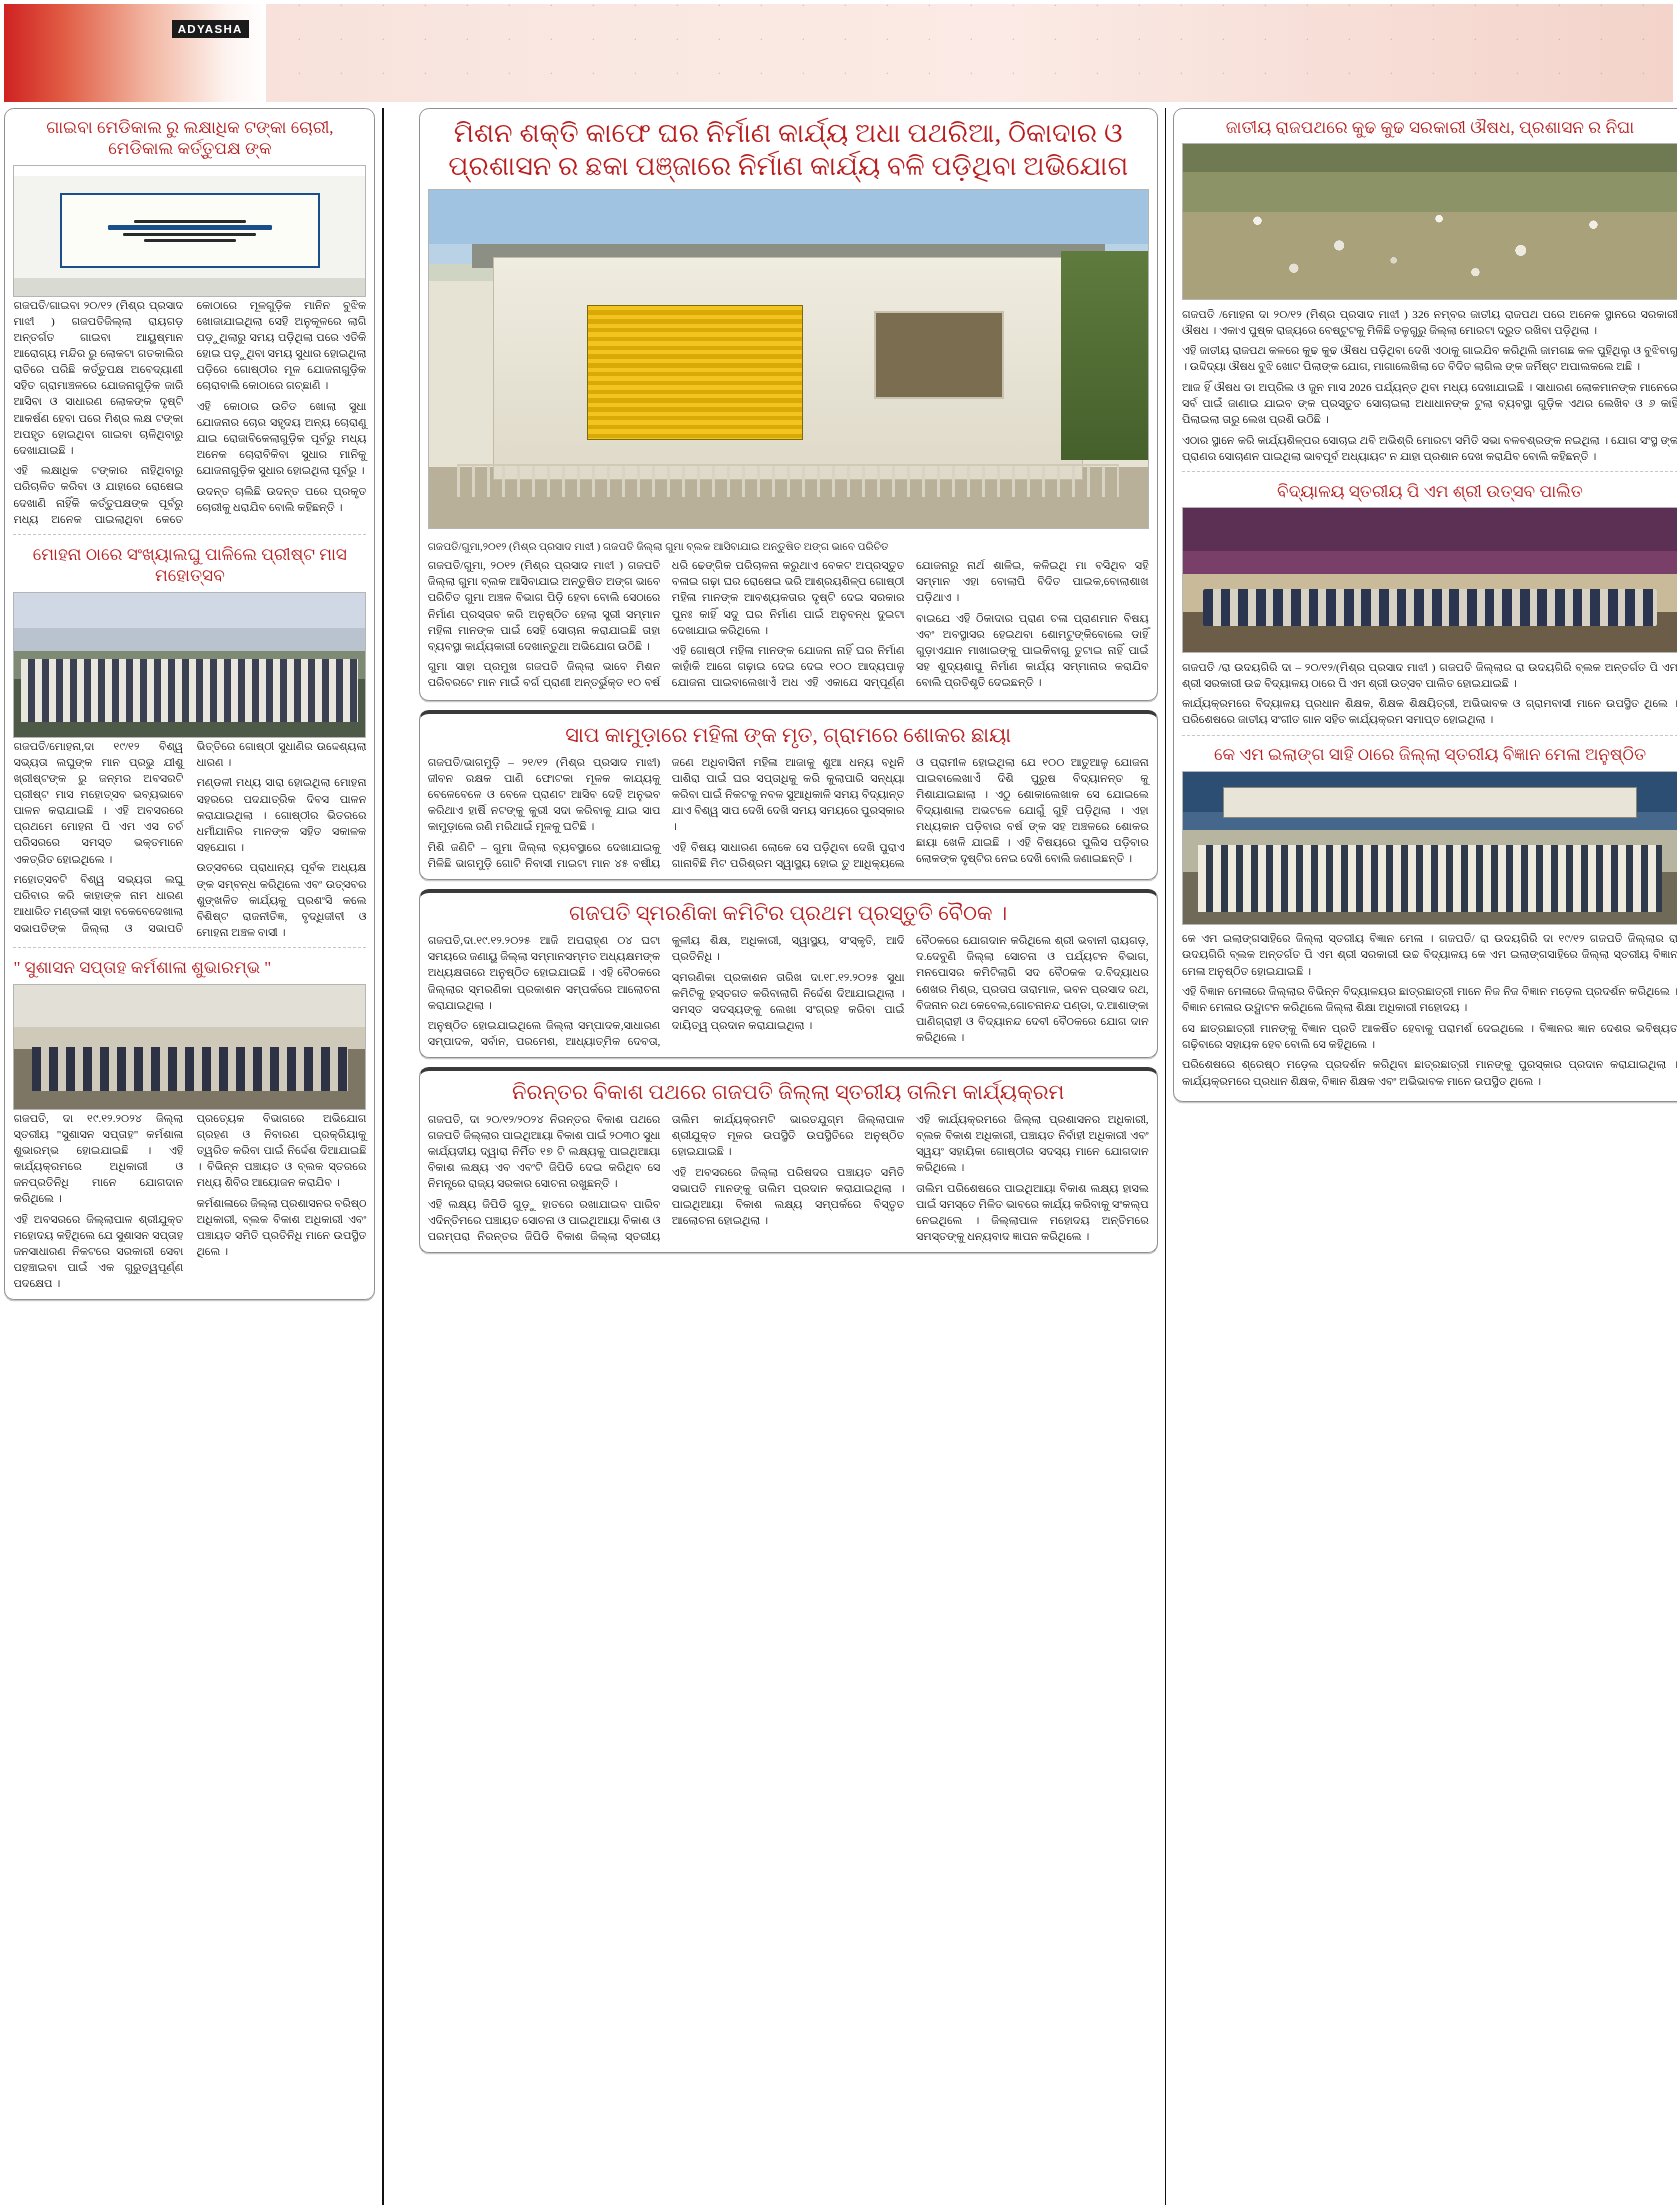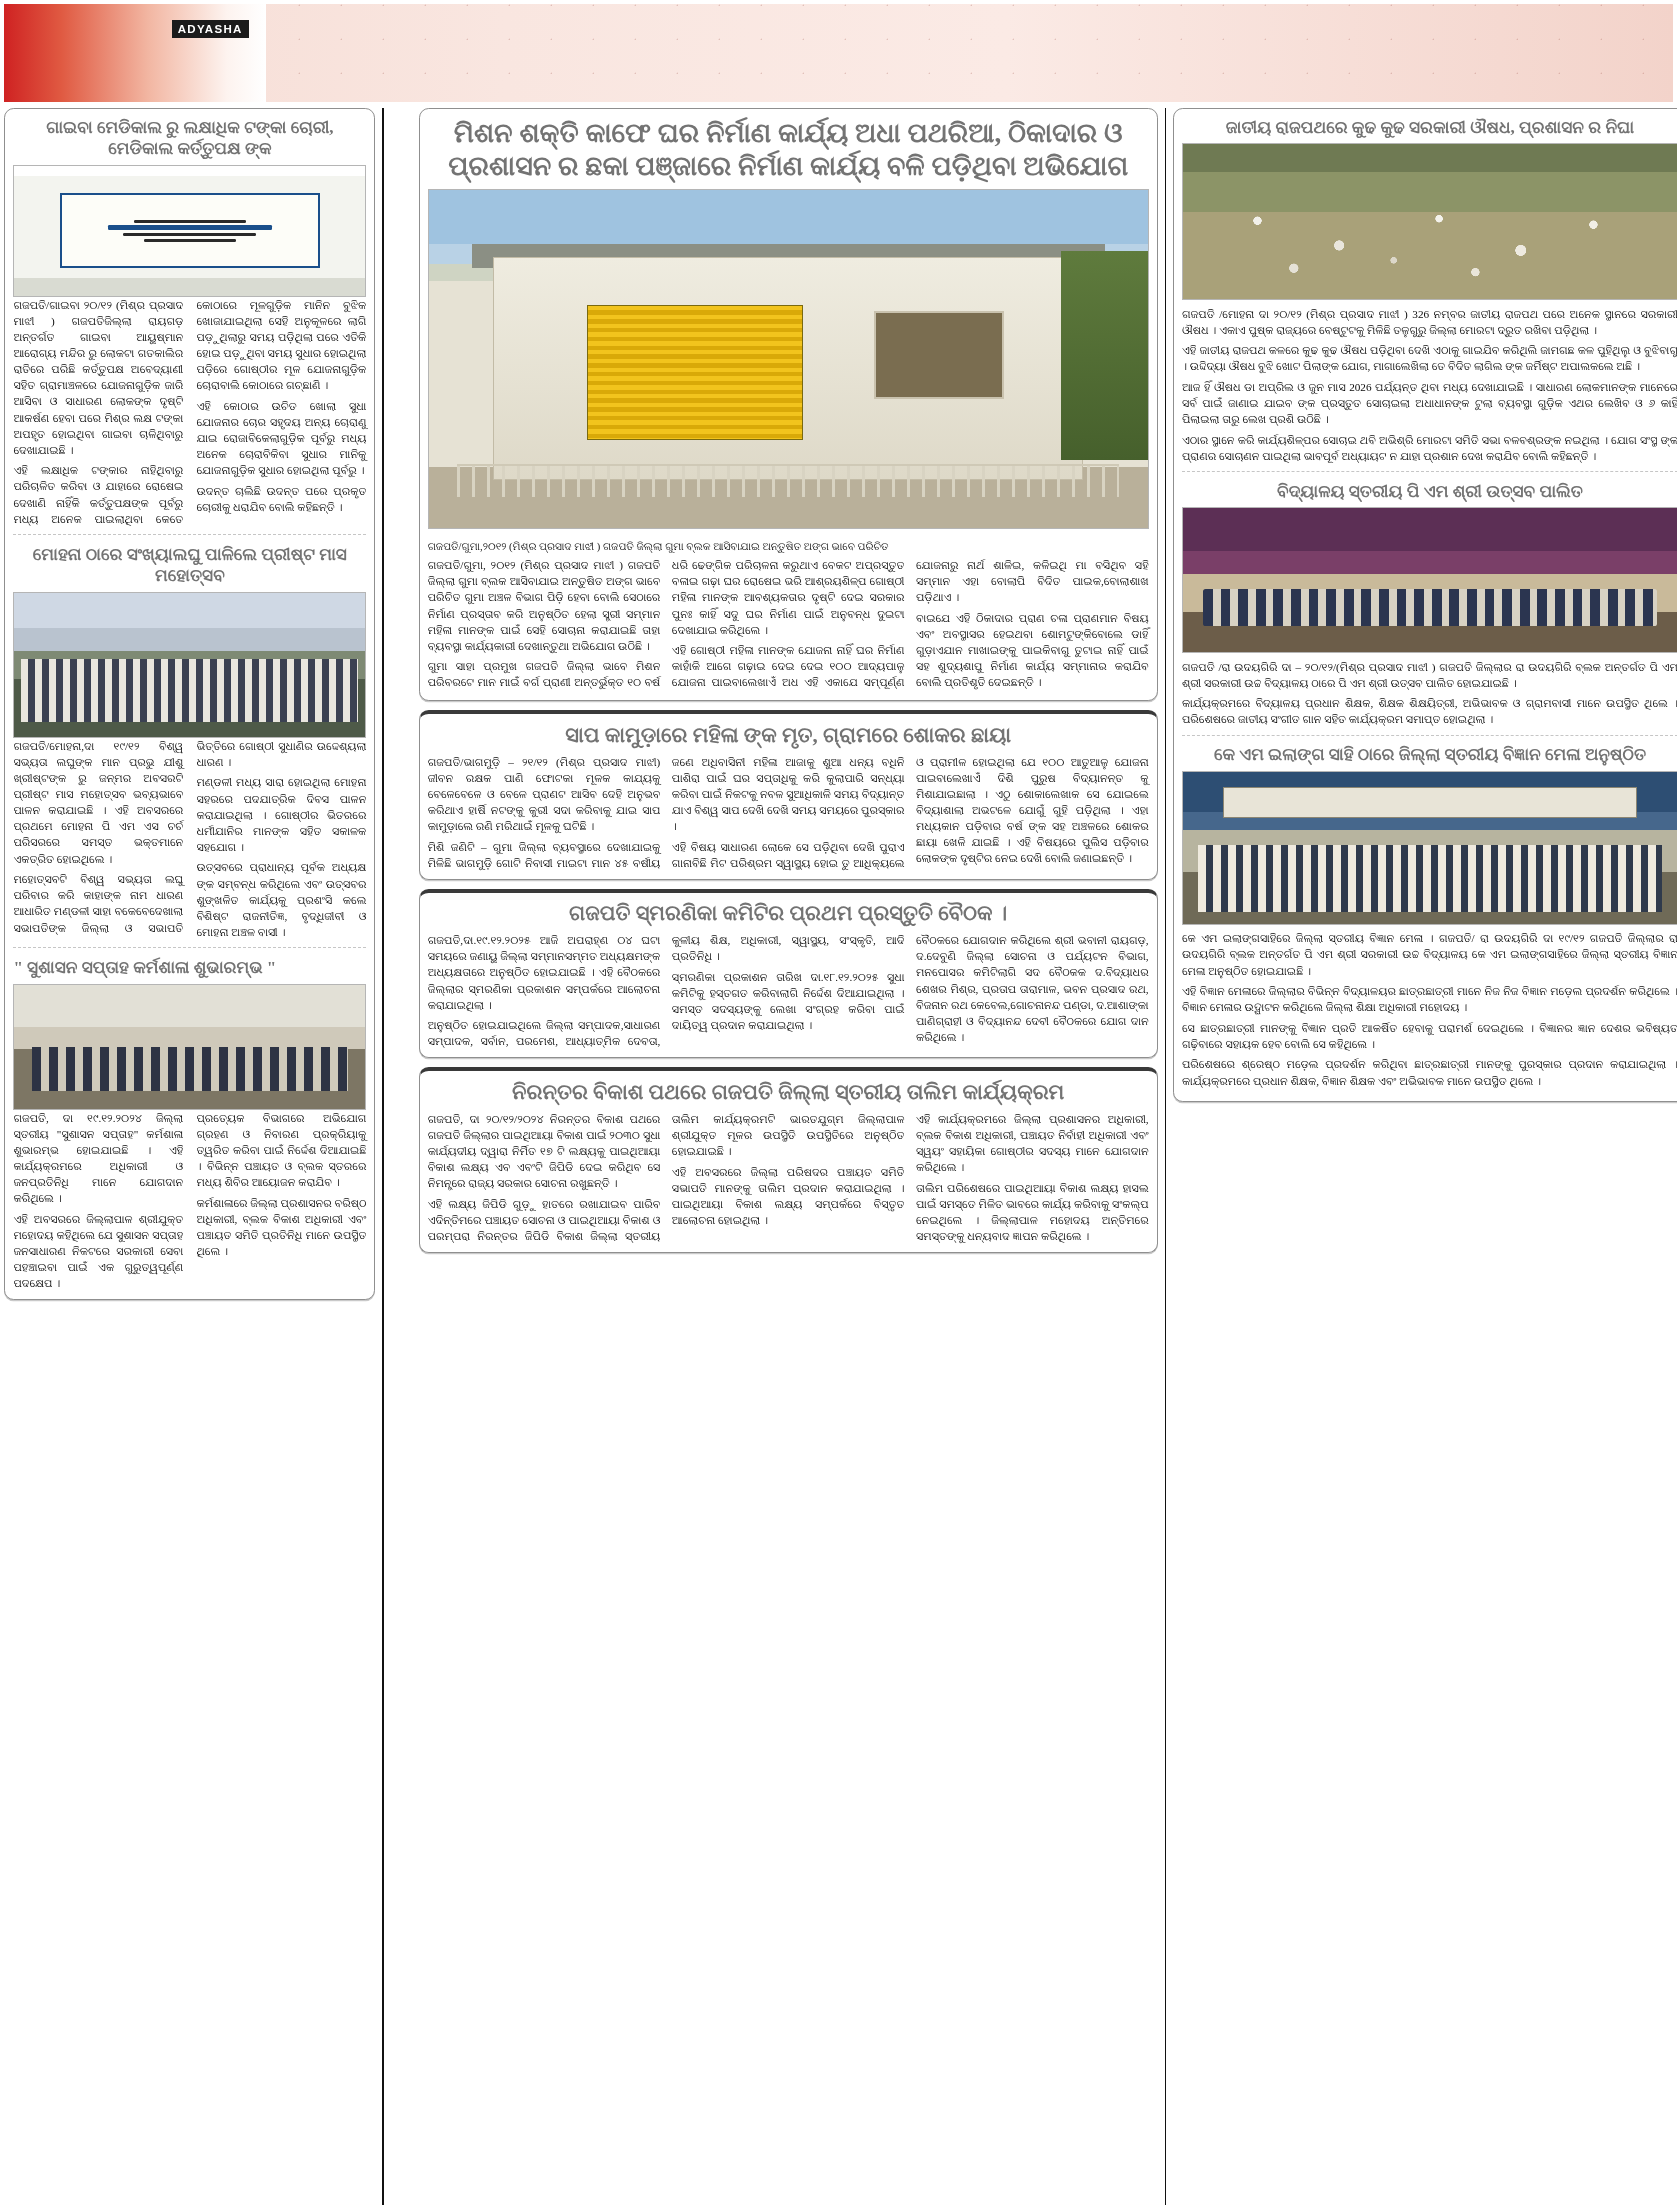--- a/index.html
+++ b/index.html
@@ -97,21 +97,21 @@
   .card {
     border:0.9px solid #8f8f8f; border-radius:9.7px;
     padding:7px 8px 8px;
     margin-bottom:8.8px; background:#fff;
     box-shadow: 0 1.3px 0 #c9c9c9;
   }
   .card.thick { border-top:4.9px solid #3a3a3a; }
 
   .hl {
     font-family:"Liberation Serif", serif;
-    font-weight:700; color:#737373; text-align:center;
+    font-weight:400; color:#b91c1c; text-align:center;
     line-height:1.26; margin:0.9px 0 5.3px;
   }
   .hl-xl { font-size:27px; line-height:1.24; }
   .hl-lg { font-size:21px; }
   .hl-md { font-size:17px; }
   .hl-left { text-align:left; }
 
   .body {
     font-family:"Liberation Serif", serif;
     font-size:11.2px; line-height:1.44; color:#0b0b0b;

